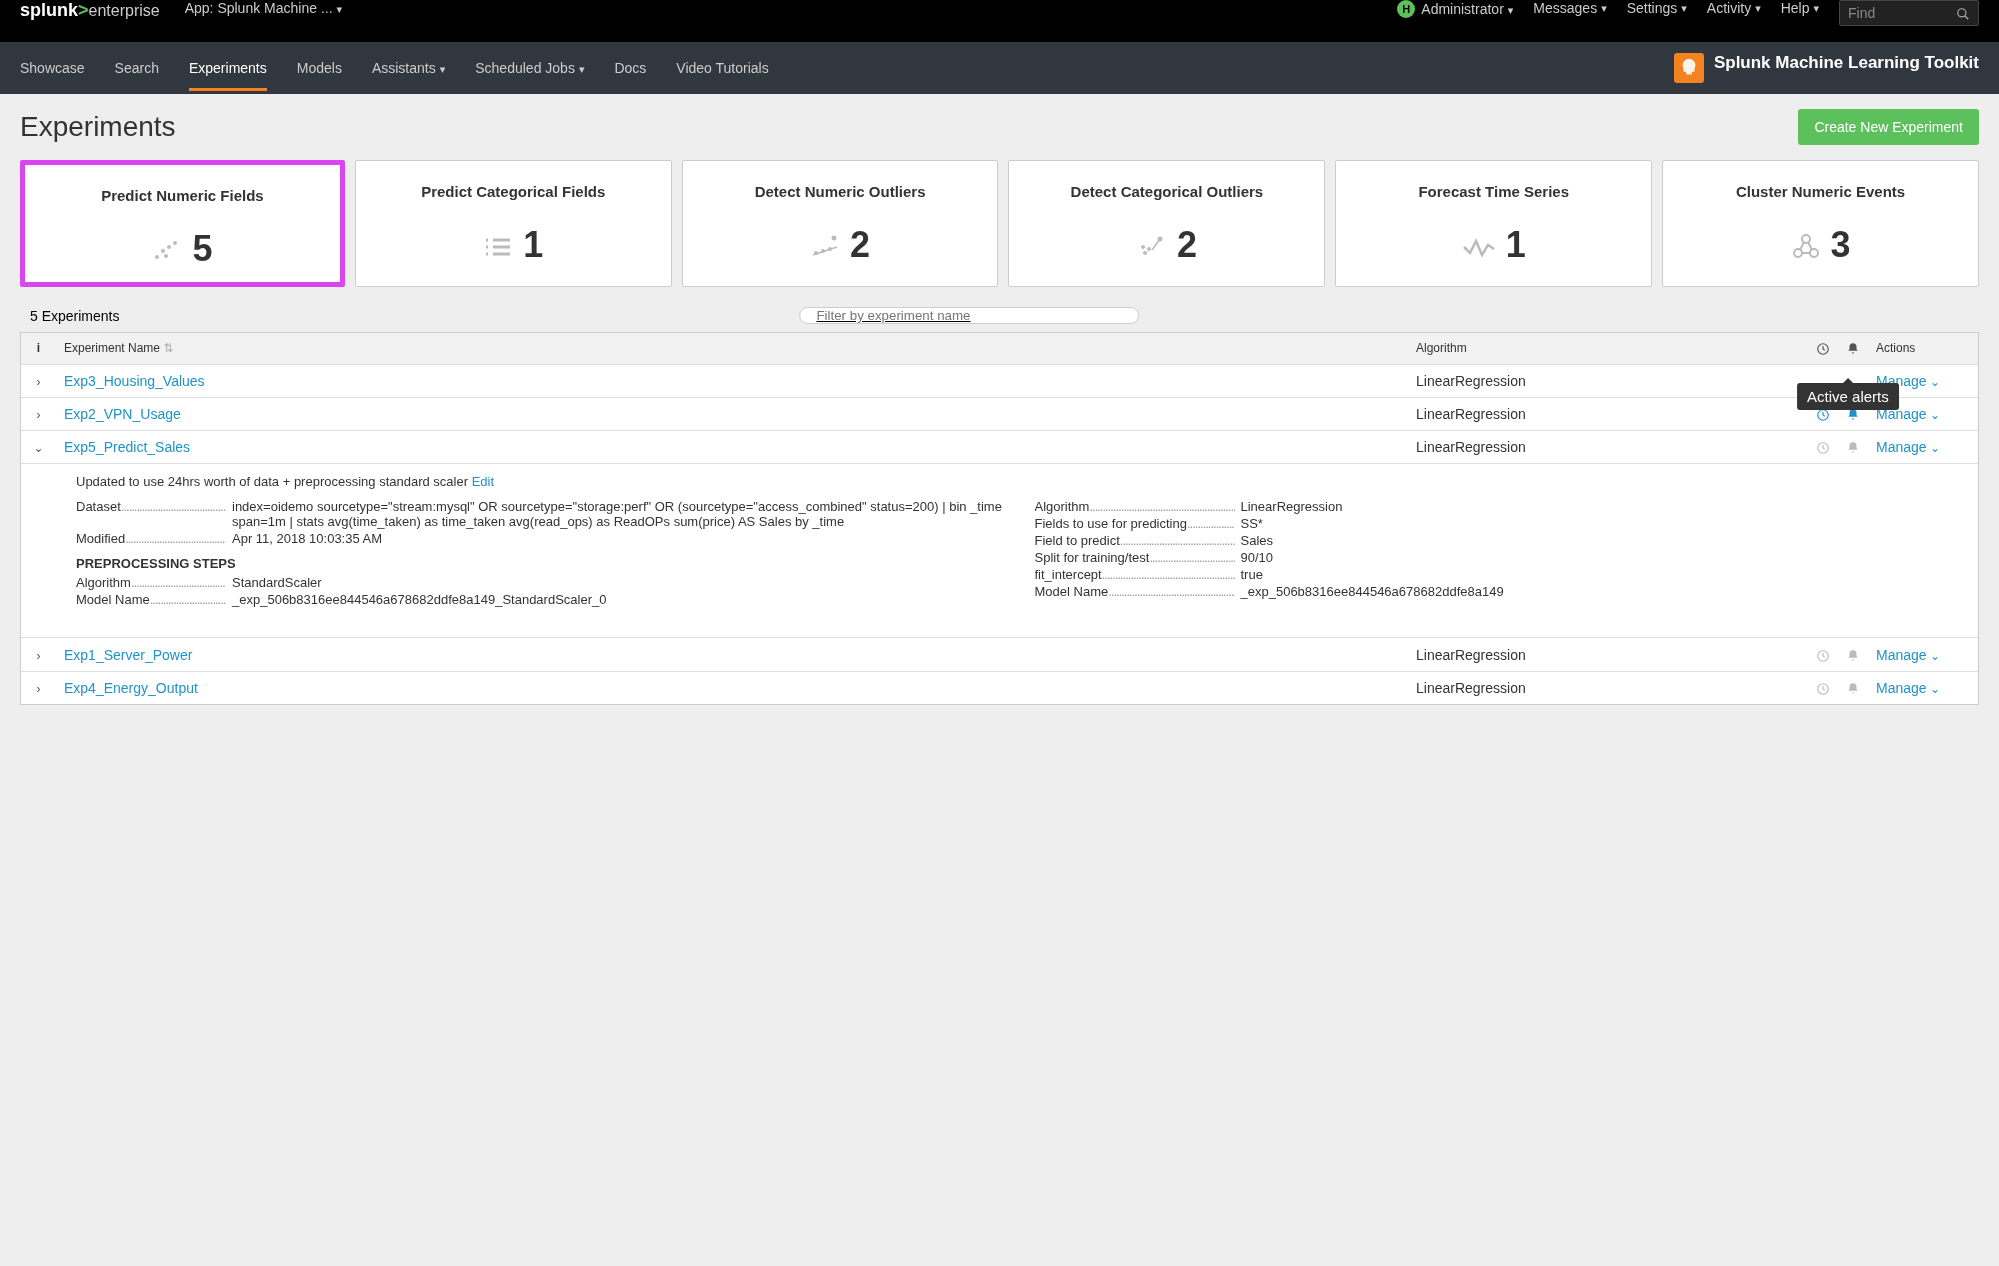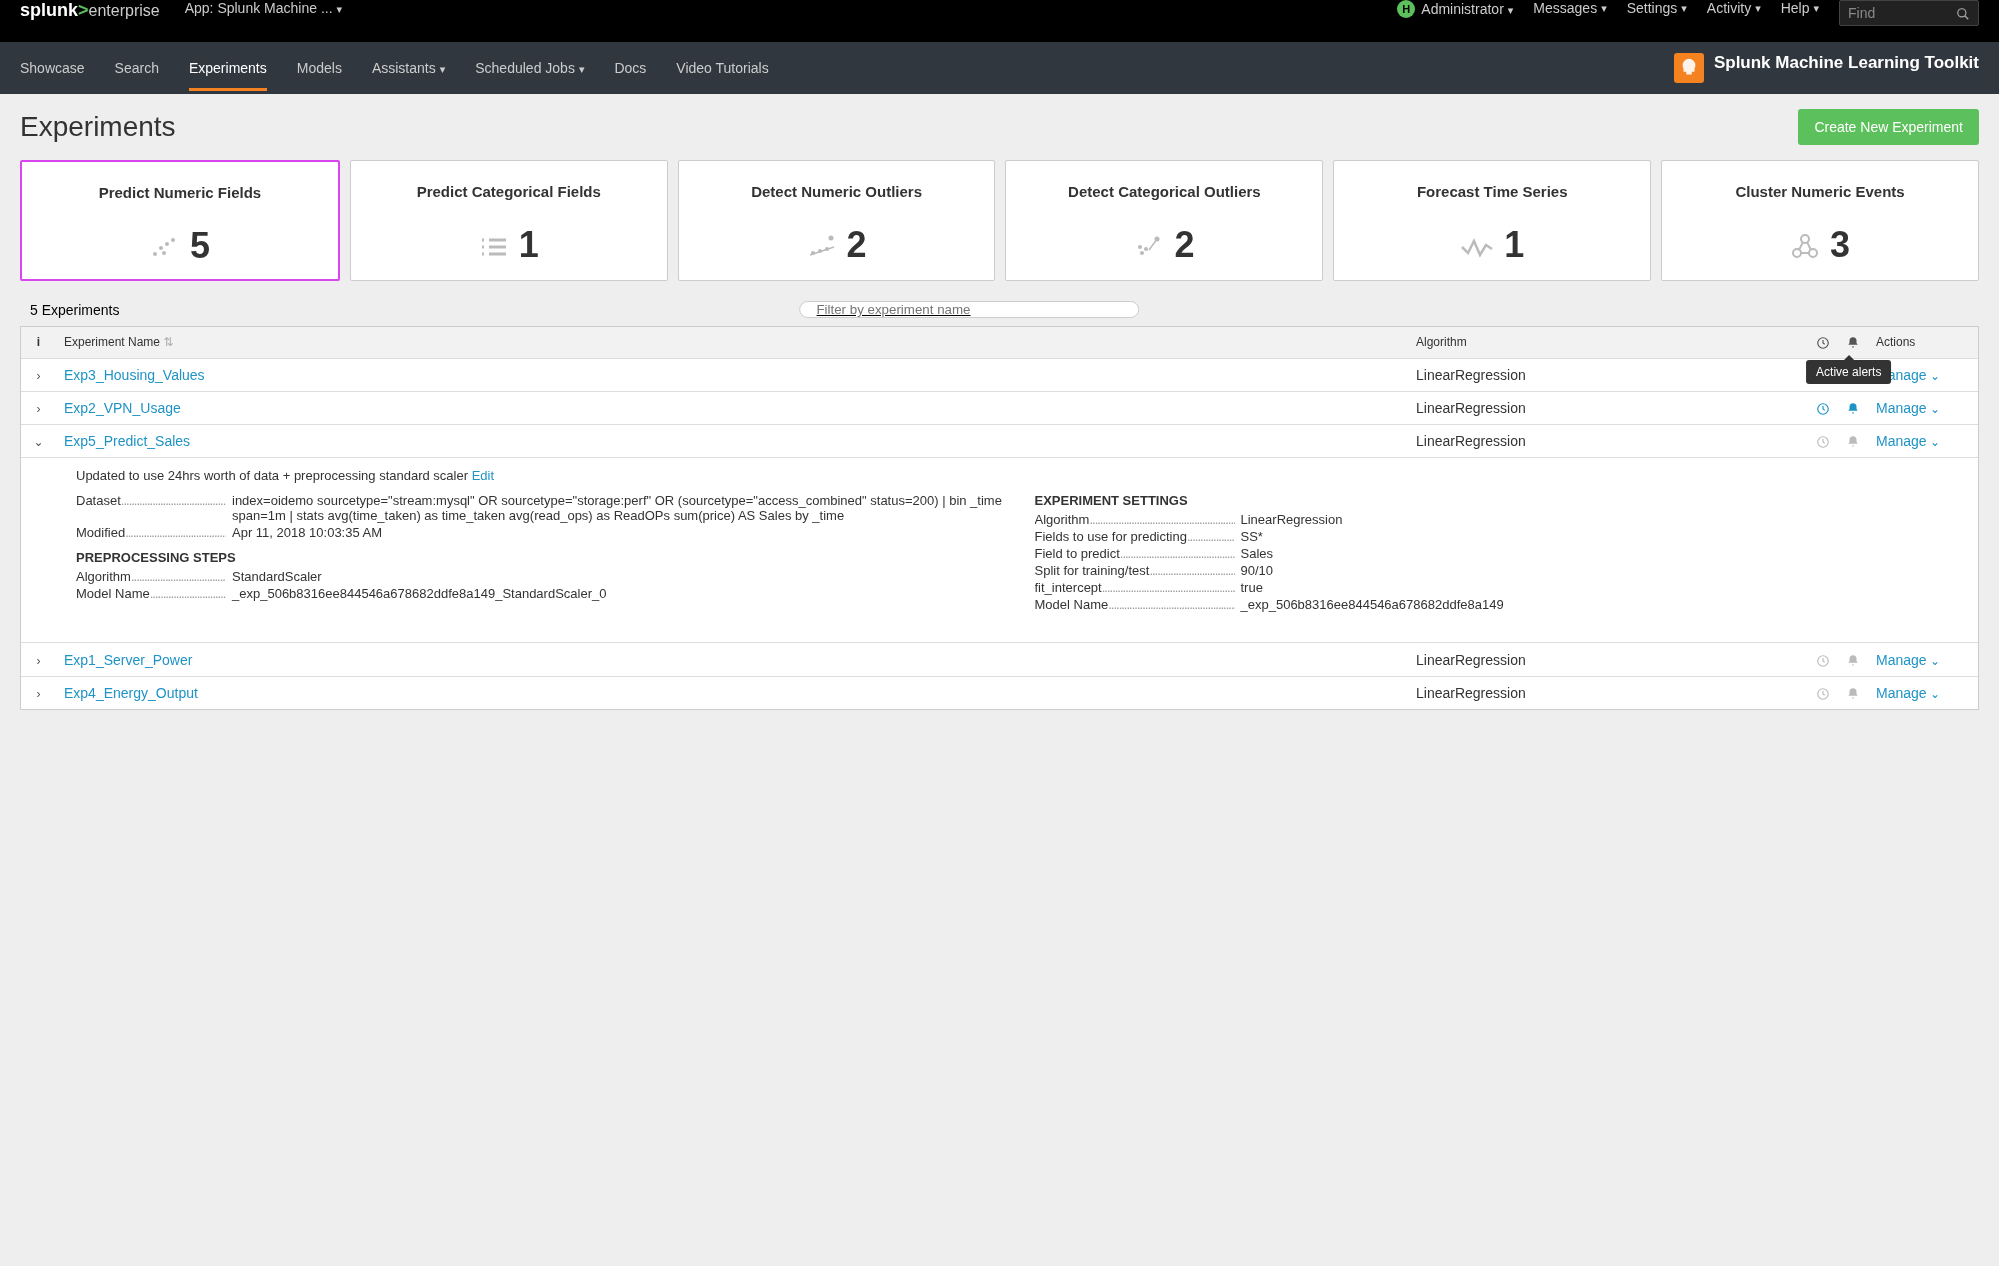--- a/index.html
+++ b/index.html
@@ -24,21 +24,21 @@
   .mlt-icon { width: 30px; height: 30px; background: #f58220; margin-right: 10px; display: inline-flex; align-items: center; justify-content: center; border-radius: 3px; color: #fff; font-size: 18px; }
   
   
   .page-header { display: flex; align-items: center; padding: 15px 20px; }
   .page-title { font-size: 28px; font-weight: 400; }
   .create-btn { margin-left: auto; background: #5cc05c; color: #fff; border: none; padding: 10px 16px; border-radius: 3px; font-size: 14px; cursor: pointer; }
   
   
   .cards { display: flex; gap: 10px; padding: 0 20px 20px; }
   .card { flex: 1; background: #fff; border: 1px solid #ccc; border-radius: 2px; padding: 12px 10px; text-align: center; cursor: pointer; }
-  .card.selected { border: 2px solid #d946ef; text-align: center; }
+  .card.selected { border: 5px solid #d946ef; text-align: center; }
   .card-title { font-weight: bold; margin-bottom: 15px; font-size: 15px; height: 36px; display: flex; align-items: center; justify-content: center; }
   .card-count { font-size: 36px; font-weight: bold; display: flex; align-items: center; justify-content: center; gap: 10px; }
   .card-icon { color: #bbb; font-size: 28px; }
   
   
   .table-controls { display: flex; align-items: center; padding: 0 30px 8px; }
   .exp-count { color: #000000; }
   .filter-input { margin-left: auto; margin-right: auto; border: 1px solid #ccc; border-radius: 20px; padding: 0 16px; width: 340px; transform: translateX(-22%); text-decoration: underline; }
   
   
@@ -50,21 +50,21 @@
   .col-algo { width: 400px; padding: 8px; }
   .col-icon { width: 30px; text-align: center; padding: 8px 0; position: relative; }
   .col-actions { width: 110px; padding: 8px; }
   .expand-caret { cursor: pointer; color: #555; font-size: 12px; }
   .exp-link { color: #1e93c6; text-decoration: none; }
   .icon-active { color: #1e93c6; }
   .icon-inactive { color: #bbb; }
   .manage-link { color: #1e93c6; cursor: pointer; }
   .manage-link::after { content: " ⌄"; font-size: 12px; }
   
-  .tooltip { position: absolute; top: 100%; left: 50%; transform: translateX(-55%); background: #333; color: #fff; padding: 5px 10px; border-radius: 3px; font-size: 12px; white-space: nowrap; z-index: 10; margin-top: 2px; }
+  .tooltip { position: absolute; top: 100%; left: 50%; transform: translateX(-55%); background: #333; color: #fff; padding: 5px 10px; border-radius: 3px; font-size: 15px; white-space: nowrap; z-index: 10; margin-top: 19px; }
   .tooltip::before { content: ""; position: absolute; bottom: 100%; left: 50%; transform: translateX(-50%); border: 5px solid transparent; border-bottom-color: #333; }
   
   
   .expanded { padding: 10px 15px 28px 55px; border-bottom: 1px solid #ddd; font-size: 13px; }
   .exp-note { margin-bottom: 10px; }
   .exp-cols { display: flex; gap: 30px; }
   .exp-col { flex: 1; }
   .kv-row { display: flex; margin-bottom: 2px; }
   .kv-label { min-width: 150px; position: relative; overflow: hidden; }
   .kv-label::after { content: " ........................................................................................................................."; color: #999; letter-spacing: -1px; position: absolute; }
@@ -303,21 +303,20 @@
         <div class="kv-row">
           <div class="kv-label">Algorithm</div>
           <div class="kv-val">StandardScaler</div>
         </div>
         <div class="kv-row">
           <div class="kv-label">Model Name</div>
           <div class="kv-val">_exp_506b8316ee844546a678682ddfe8a149_StandardScaler_0</div>
         </div>
       </div>
       <div class="exp-col">
-        <div class="section-h" style="margin-top:0">EXPERIMENT SETTINGS</div>
         <div class="kv-row">
             <div class="kv-label" style="min-width:200px">Algorithm</div>
             <div class="kv-val">LinearRegression</div>
           </div>
         <div class="kv-row">
             <div class="kv-label" style="min-width:200px">Fields to use for predicting</div>
             <div class="kv-val">SS*</div>
           </div>
         <div class="kv-row">
             <div class="kv-label" style="min-width:200px">Field to predict</div>

